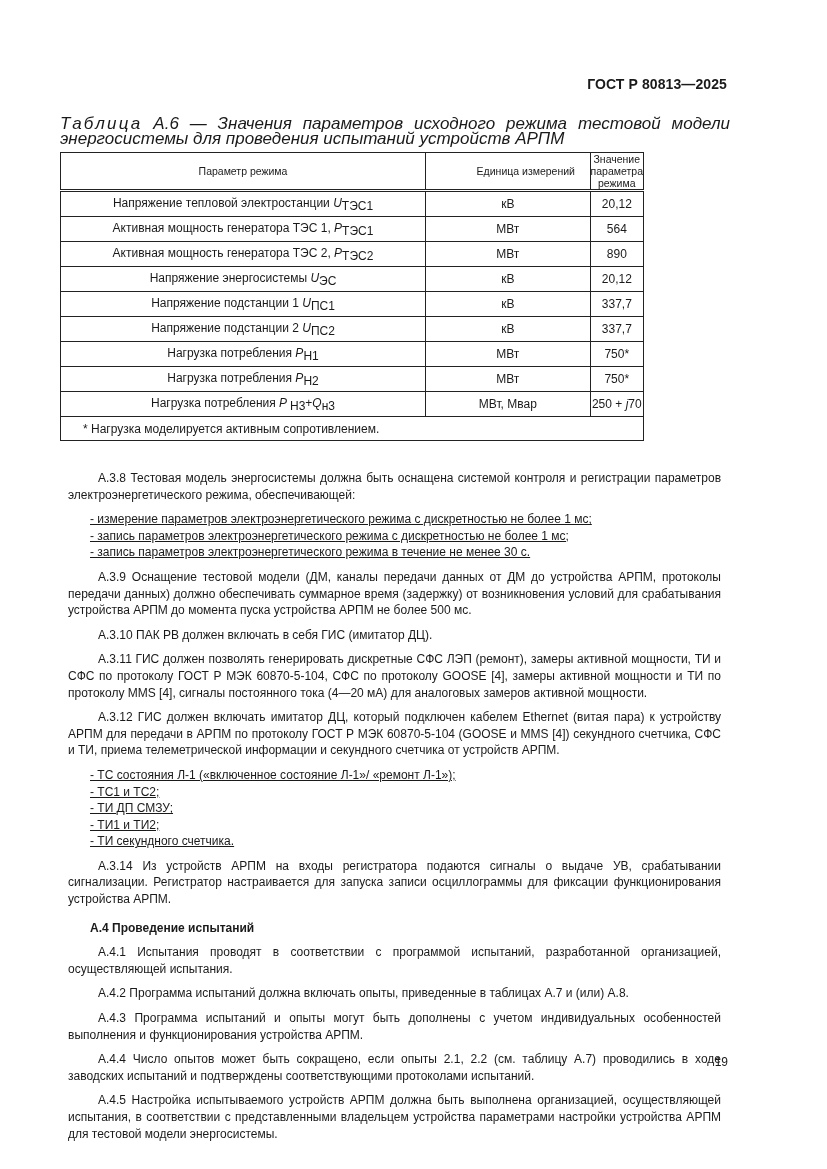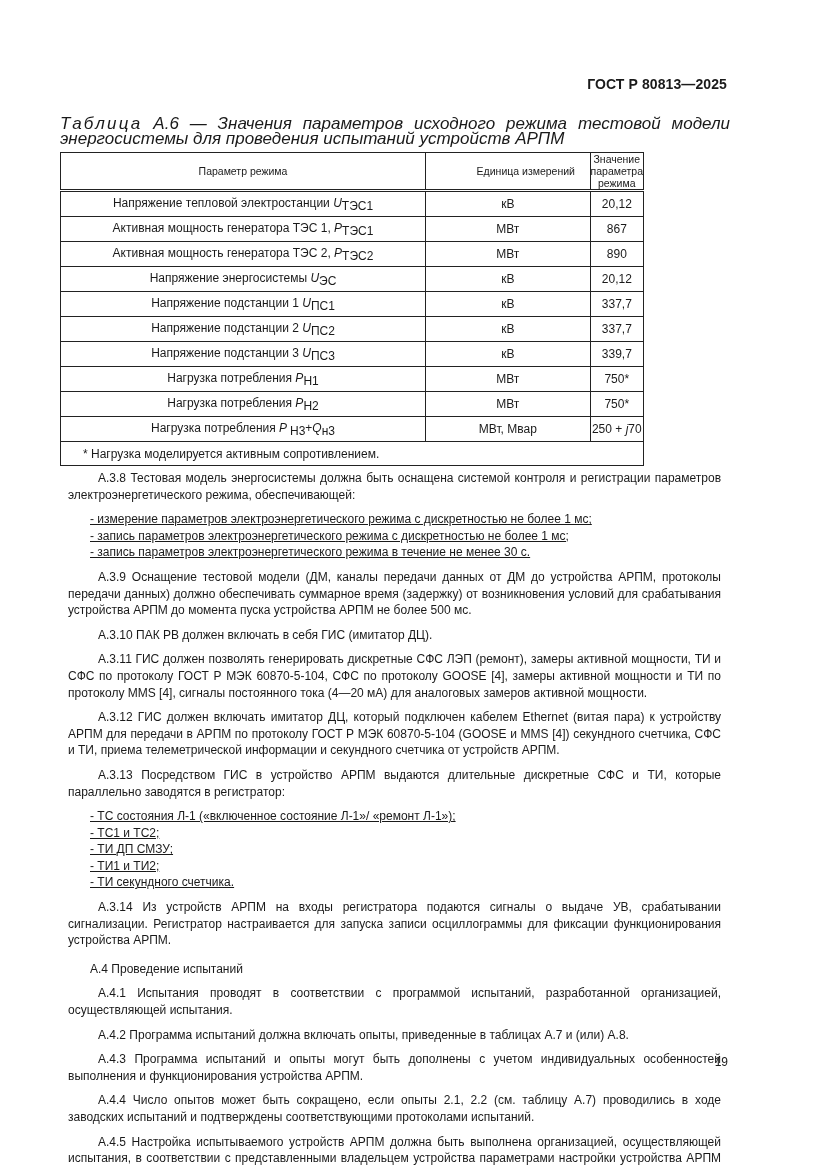--- a/index.html
+++ b/index.html
@@ -12,21 +12,21 @@
   table.params td, table.params th { border: 1px solid #222; text-align: center; padding: 0; height: 24px; font-weight: normal; }
   table.params th { font-size: 10.5px; height: 22px; border-bottom: 3px double #222; }
   table.params td.fn { text-align: left; padding-left: 22px; height: 23px; }
   table.params .c1 { width: 373px; }
   table.params .c2 { width: 130px; padding-left: 36px; }
   sub { font-size: 12px; vertical-align: -3px; }
   i { font-style: italic; }
   .body-text { position: absolute; top: 462px; left: 60px; width: 669px; font-size: 12px; line-height: 16.6px; }
   .p { text-indent: 30px; text-align: justify; margin: 8px; }
   .li { padding-left: 30px; margin: 0; text-decoration: underline; }
-  .h { font-weight: normal; text-indent: 30px; margin: 12px 0 6px 0; }
+  .h { font-weight: bold; text-indent: 30px; margin: 12px 0 6px 0; }
   .page-num { position: absolute; top: 1055px; right: 99px; font-size: 12px; }
 </style>
 </head>
 <body>
 
 <div class="doc-code">ГОСТ Р 80813—2025</div>
 
 <div class="caption">
   <span class="lbl">Таблица</span>
   <span>А.6 — Значения параметров исходного режима тестовой модели энергосистемы для проведения испытаний устройств АРПМ</span>
@@ -42,46 +42,41 @@
   </thead>
   <tbody>
     <tr>
       <td><span>Напряжение тепловой электростанции </span><i>U</i><sub>ТЭС1</sub></td>
       <td>кВ</td>
       <td>20,12</td>
     </tr>
     <tr>
       <td><span>Активная мощность генератора ТЭС 1, </span><i>P</i><sub>ТЭС1</sub></td>
       <td>МВт</td>
-      <td>867</td>
+      <td>564</td>
     </tr>
     <tr>
       <td><span>Активная мощность генератора ТЭС 2, </span><i>P</i><sub>ТЭС2</sub></td>
       <td>МВт</td>
       <td>890</td>
     </tr>
     <tr>
       <td><span>Напряжение энергосистемы </span><i>U</i><sub>ЭС</sub></td>
       <td>кВ</td>
       <td>20,12</td>
     </tr>
     <tr>
       <td><span>Напряжение подстанции 1 </span><i>U</i><sub>ПС1</sub></td>
       <td>кВ</td>
       <td>337,7</td>
     </tr>
     <tr>
       <td><span>Напряжение подстанции 2 </span><i>U</i><sub>ПС2</sub></td>
       <td>кВ</td>
       <td>337,7</td>
-    </tr>
-    <tr>
-      <td><span>Напряжение подстанции 3 </span><i>U</i><sub>ПС3</sub></td>
-      <td>кВ</td>
-      <td>339,7</td>
     </tr>
     <tr>
       <td><span>Нагрузка потребления </span><i>P</i><sub>Н1</sub></td>
       <td>МВт</td>
       <td>750*</td>
     </tr>
     <tr>
       <td><span>Нагрузка потребления </span><i>P</i><sub>Н2</sub></td>
       <td>МВт</td>
       <td>750*</td>
@@ -99,21 +94,20 @@
 
 <div class="body-text">
   <p class="p">А.3.8 Тестовая модель энергосистемы должна быть оснащена системой контроля и регистрации параметров электроэнергетического режима, обеспечивающей:</p>
   <p class="li">- измерение параметров электроэнергетического режима с дискретностью не более 1 мс;</p>
   <p class="li">- запись параметров электроэнергетического режима с дискретностью не более 1 мс;</p>
   <p class="li">- запись параметров электроэнергетического режима в течение не менее 30 с.</p>
   <p class="p">А.3.9 Оснащение тестовой модели (ДМ, каналы передачи данных от ДМ до устройства АРПМ, протоколы передачи данных) должно обеспечивать суммарное время (задержку) от возникновения условий для срабатывания устройства АРПМ до момента пуска устройства АРПМ не более 500 мс.</p>
   <p class="p">А.3.10 ПАК РВ должен включать в себя ГИС (имитатор ДЦ).</p>
   <p class="p">А.3.11 ГИС должен позволять генерировать дискретные СФС ЛЭП (ремонт), замеры активной мощности, ТИ и СФС по протоколу ГОСТ Р МЭК 60870-5-104, СФС по протоколу GOOSE [4], замеры активной мощности и ТИ по протоколу MMS [4], сигналы постоянного тока (4—20 мА) для аналоговых замеров активной мощности.</p>
   <p class="p">А.3.12 ГИС должен включать имитатор ДЦ, который подключен кабелем Ethernet (витая пара) к устройству АРПМ для передачи в АРПМ по протоколу ГОСТ Р МЭК 60870-5-104 (GOOSE и MMS [4]) секундного счетчика, СФС и ТИ, приема телеметрической информации и секундного счетчика от устройств АРПМ.</p>
-  <p class="p">А.3.13 Посредством ГИС в устройство АРПМ выдаются длительные дискретные СФС и ТИ, которые параллельно заводятся в регистратор:</p>
   <p class="li">- ТС состояния Л-1 («включенное состояние Л-1»/ «ремонт Л-1»);</p>
   <p class="li">- ТС1 и ТС2;</p>
   <p class="li">- ТИ ДП СМЗУ;</p>
   <p class="li">- ТИ1 и ТИ2;</p>
   <p class="li">- ТИ секундного счетчика.</p>
   <p class="p">А.3.14 Из устройств АРПМ на входы регистратора подаются сигналы о выдаче УВ, срабатывании сигнализации. Регистратор настраивается для запуска записи осциллограммы для фиксации функционирования устройства АРПМ.</p>
   <p class="h">А.4 Проведение испытаний</p>
   <p class="p">А.4.1 Испытания проводят в соответствии с программой испытаний, разработанной организацией, осуществляющей испытания.</p>
   <p class="p">А.4.2 Программа испытаний должна включать опыты, приведенные в таблицах А.7 и (или) А.8.</p>
   <p class="p">А.4.3 Программа испытаний и опыты могут быть дополнены с учетом индивидуальных особенностей выполнения и функционирования устройства АРПМ.</p>

